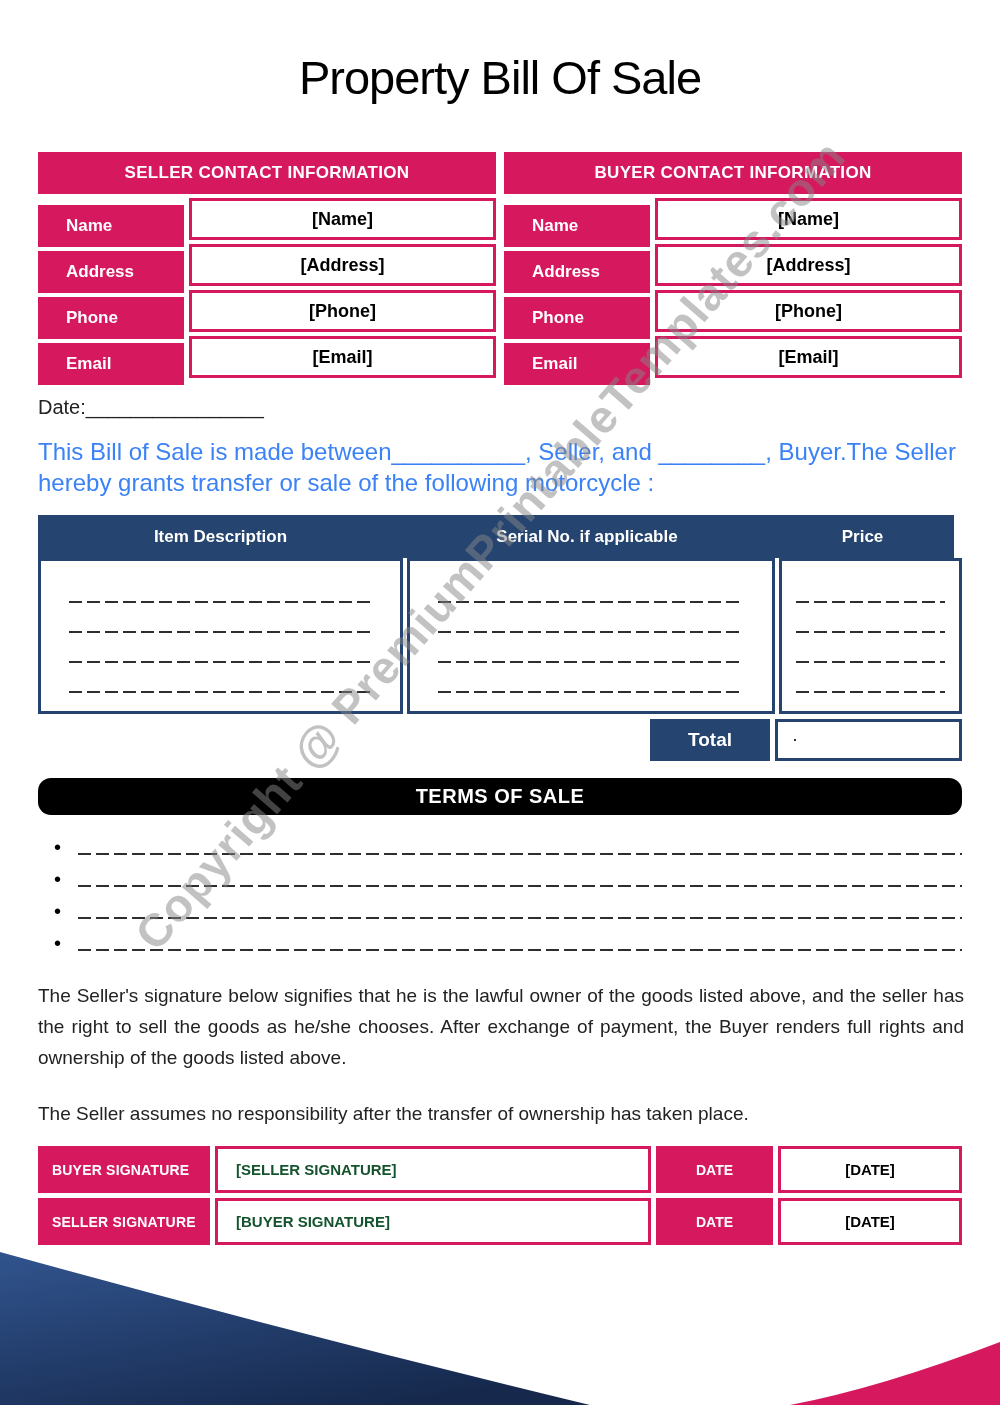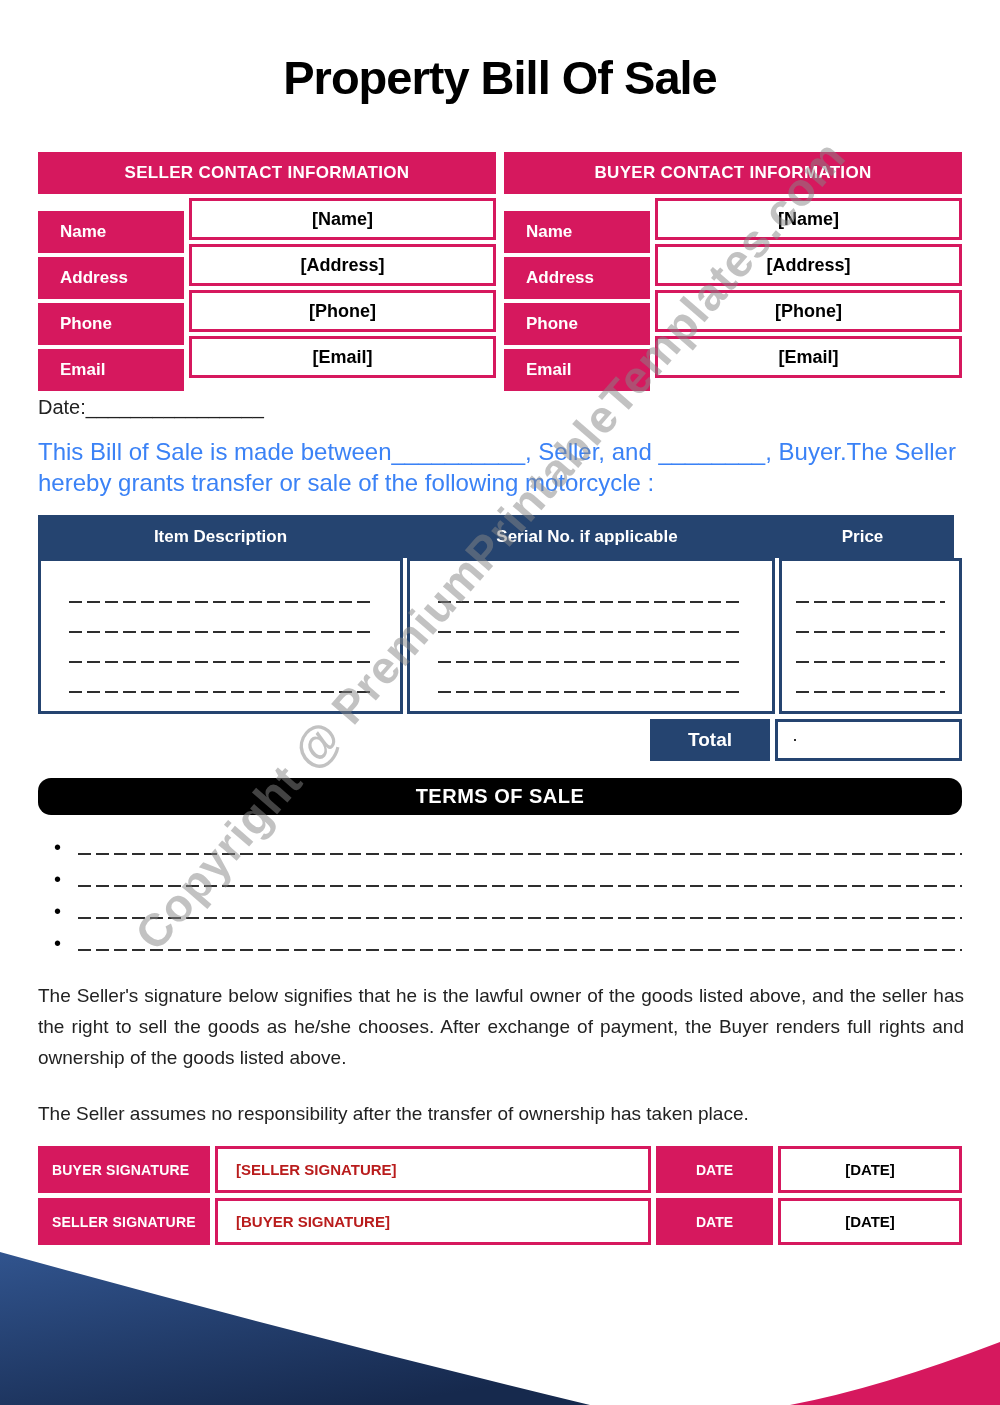--- a/index.html
+++ b/index.html
@@ -11,41 +11,41 @@
   html,body{background:#fff;}
   body{
     width:1000px;height:1405px;position:relative;overflow:hidden;
     font-family:"Liberation Sans", sans-serif;color:var(--ink);
   }
   .abs{position:absolute;}
 
   
   .title{
     left:0;top:50px;width:1000px;text-align:center;
-    font-size:47px;font-weight:700;letter-spacing:-1px;color:#000;
+    font-size:47px;font-weight:400;letter-spacing:-1px;color:#000;
   }
 
   
   .watermark{
     left:490px;top:545px;transform:translate(-50%,-50%) rotate(-49deg);
     font-size:46px;font-weight:700;letter-spacing:1px;white-space:nowrap;
     color:rgba(134,134,134,0.5);z-index:9;pointer-events:none;
   }
 
   
   .contact{top:152px;width:458px;}
   .c-header{
     height:42px;background:var(--pink);color:#fff;font-weight:700;font-size:17px;
     display:flex;align-items:center;justify-content:center;letter-spacing:.3px;
   }
   .c-row{position:relative;height:42px;margin-top:4px;}
   .c-label{
-    position:absolute;left:0;top:13px;width:146px;height:42px;background:var(--pink);
+    position:absolute;left:0;top:7px;width:146px;height:42px;background:var(--pink);
     color:#fff;font-weight:700;font-size:17px;display:flex;align-items:center;
-    padding-left:22px;
+    padding-left:28px;
   }
   .c-value{
     position:absolute;left:151px;top:0;right:0;height:42px;background:#fff;
     border:3px solid var(--pink);color:#000;font-weight:700;font-size:18px;
     display:flex;align-items:center;justify-content:center;
   }
 
   
   .dateline{left:38px;top:396px;font-size:20px;color:#222;}
   .intro{left:38px;top:436px;width:926px;font-size:24px;line-height:31px;color:#3b82f6;}
@@ -98,21 +98,21 @@
   
   .sig{left:38px;top:1146px;width:924px;}
   .s-row{position:relative;height:47px;margin-bottom:5px;text-decoration:underline;}
   .s-label{
     position:absolute;left:0;top:0;width:172px;height:47px;background:var(--pink);
     color:#fff;font-weight:700;font-size:14px;display:flex;align-items:center;padding-left:14px;
     letter-spacing:.2px;
   }
   .s-value{
     position:absolute;left:177px;top:0;width:436px;height:47px;background:#fff;
-    border:3px solid var(--pink);color:#b91c1c;font-weight:700;font-size:15px;
+    border:3px solid var(--pink);color:#14532d;font-weight:700;font-size:15px;
     display:flex;align-items:center;padding-left:18px;
   }
   .s-date{
     position:absolute;left:618px;top:0;width:117px;height:47px;background:var(--pink);
     color:#fff;font-weight:700;font-size:14px;display:flex;align-items:center;justify-content:center;
   }
   .s-dval{
     position:absolute;left:740px;top:0;width:184px;height:47px;background:#fff;
     border:3px solid var(--pink);color:#000;font-weight:700;font-size:15px;
     display:flex;align-items:center;justify-content:center;

